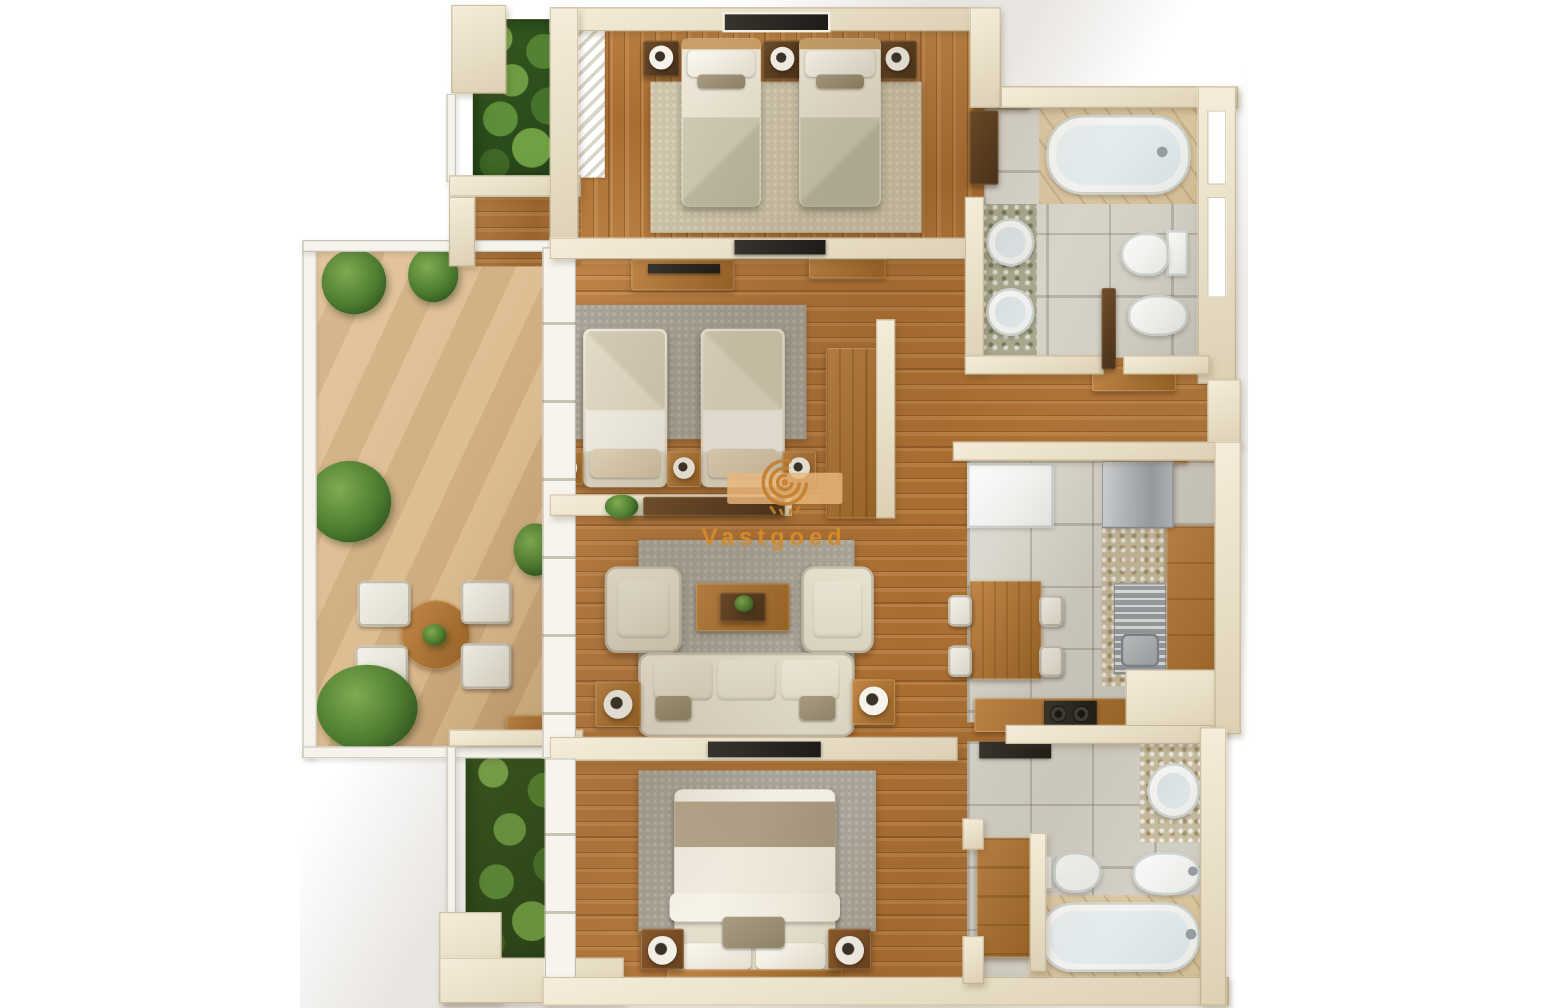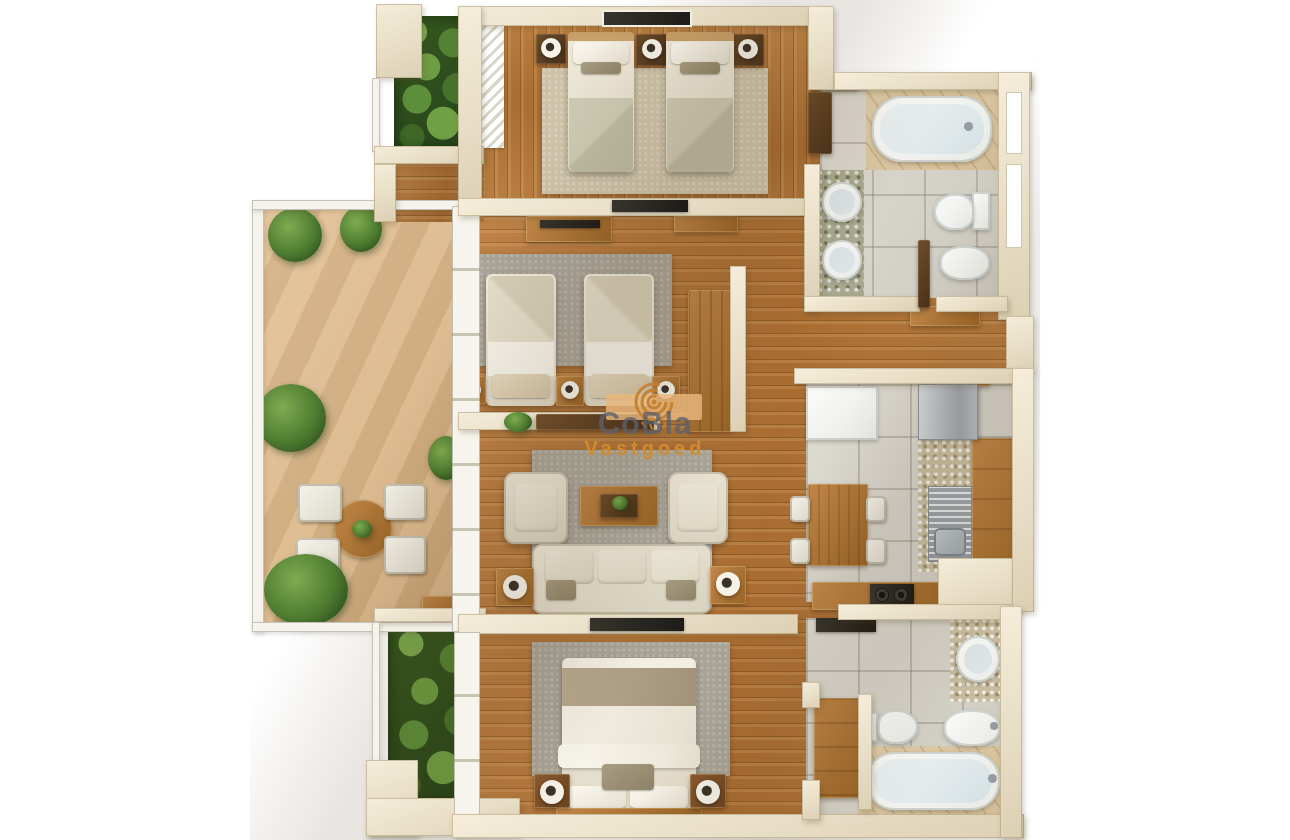--- a/index.html
+++ b/index.html
@@ -299,16 +299,15 @@
       <circle cx="28" cy="22" r="18" stroke-dasharray="90 24"></circle>
     </g>
     <circle cx="28" cy="22" r="2.6" fill="#c4802f"></circle>
     <g stroke="#c4802f" stroke-width="2.4">
       <line x1="16" y1="42" x2="20" y2="48"></line>
         <line x1="24" y1="44" x2="26" y2="49"></line>
       <line x1="33" y1="44" x2="32" y2="49"></line>
         <line x1="40" y1="42" x2="37" y2="48"></line>
     </g>
   </svg>
-  <div class="abs wm-brand" style="left:575px;top:406px;width:140px;">CoBla</div>
   <div class="abs wm-sub" style="left:575px;top:437px;width:140px;">Vastgoed</div>
 
 </div>
 
 </body></html>

